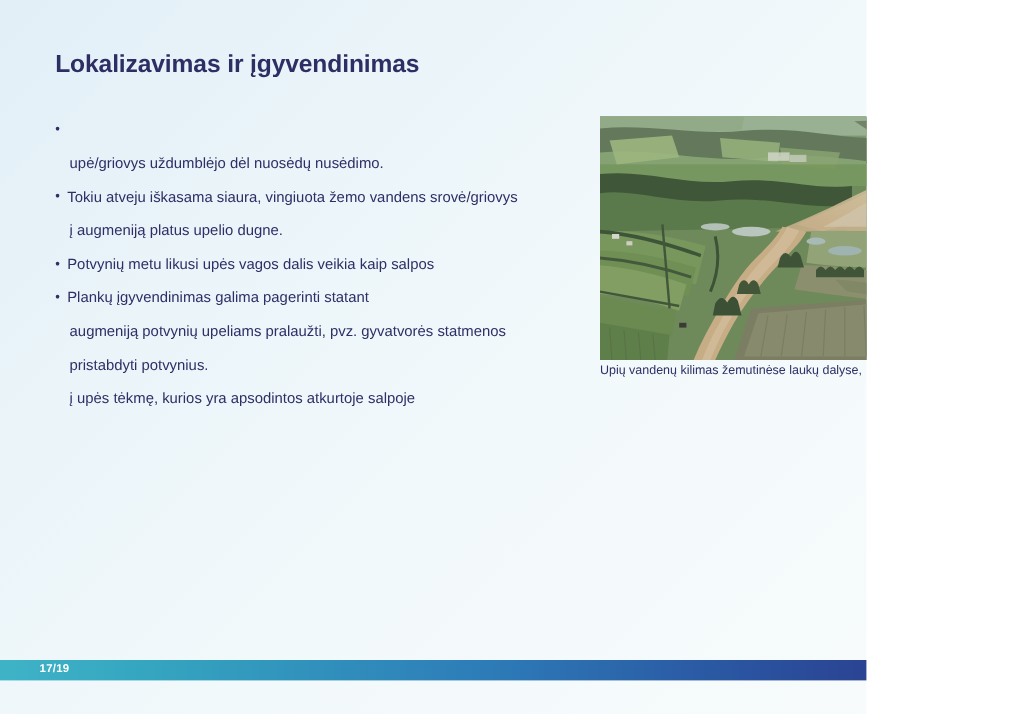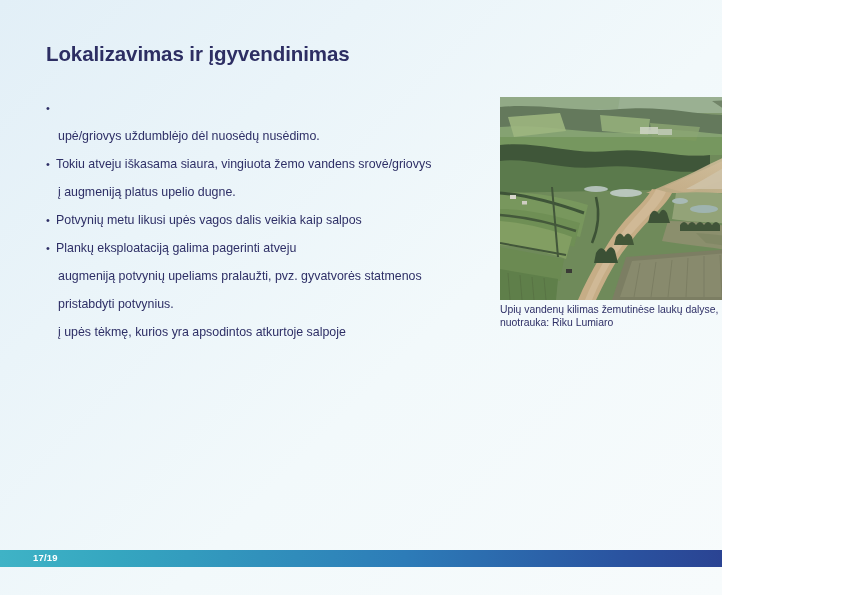--- a/index.html
+++ b/index.html
@@ -146,21 +146,21 @@
     <div class="body-line cont">
       <span class="bullet"></span>
       <span class="line-text">į augmeniją platus upelio dugne.</span>
     </div>
     <div class="body-line">
       <span class="bullet">•</span>
       <span class="line-text">Potvynių metu likusi upės vagos dalis veikia kaip salpos</span>
     </div>
     <div class="body-line">
       <span class="bullet">•</span>
-      <span class="line-text">Plankų eksploataciją galima pagerinti atveju</span>
+      <span class="line-text">Plankų įgyvendinimas galima pagerinti statant</span>
     </div>
     <div class="body-line cont">
       <span class="bullet"></span>
       <span class="line-text">augmeniją potvynių upeliams pralaužti, pvz. gyvatvorės statmenos</span>
     </div>
     <div class="body-line cont">
       <span class="bullet"></span>
       <span class="line-text">pristabdyti potvynius.</span>
     </div>
     <div class="body-line cont">
@@ -274,21 +274,20 @@
       <path d="M150 118 q4 -8 9 -1 q4 -8 8 -1 L170 126 L148 126 Z" fill="#3e5337"></path>
       <path d="M96 156 q5 -9 10 -1 q5 -9 9 -1 L118 166 L94 166 Z" fill="#3b5035"></path>
       <path d="M116 140 q4 -7 8 0 q4 -7 8 0 L134 148 L114 148 Z" fill="#435738"></path>
 
       <rect x="0" y="0" width="302" height="40" fill="#cfd9cd" opacity="0.18"></rect>
     </svg>
   </div>
 
   <div class="photo-caption">
     <div>Upių vandenų kilimas žemutinėse laukų dalyse,</div>
-    <div>nuotrauka: Riku Lumiaro</div>
   </div>
 
   <div class="footer-bar">
     <span class="footer-page">17/19</span>
     <span class="footer-url">www.waterdrive.pl</span>
   </div>
 
 </div>
 
 </body></html>

